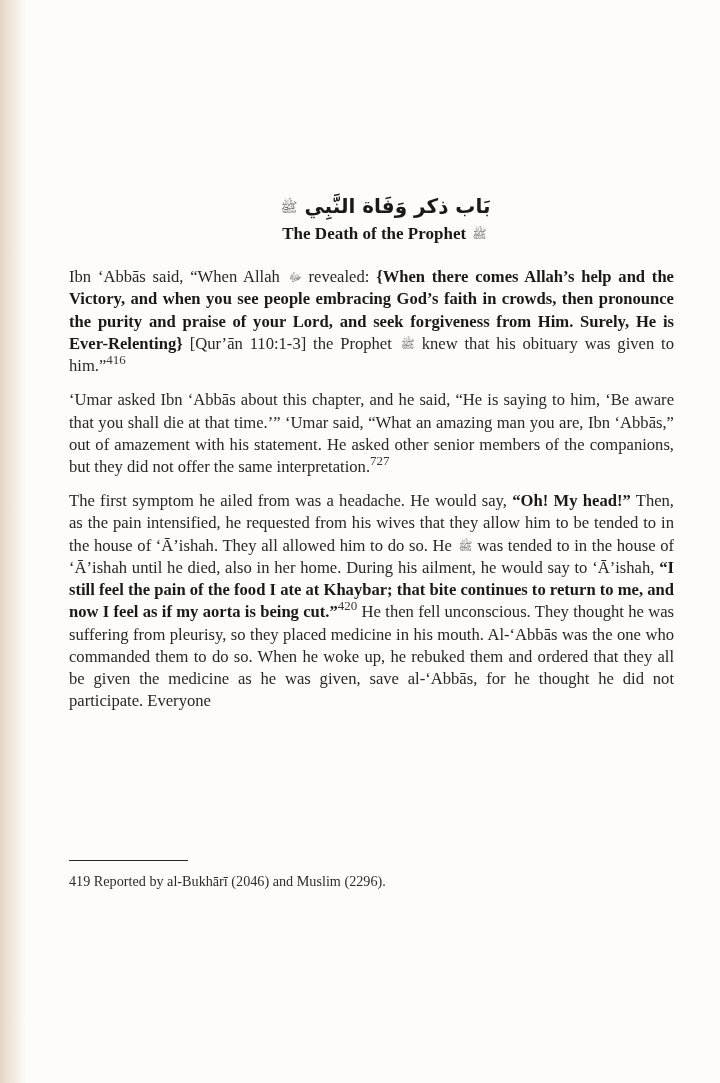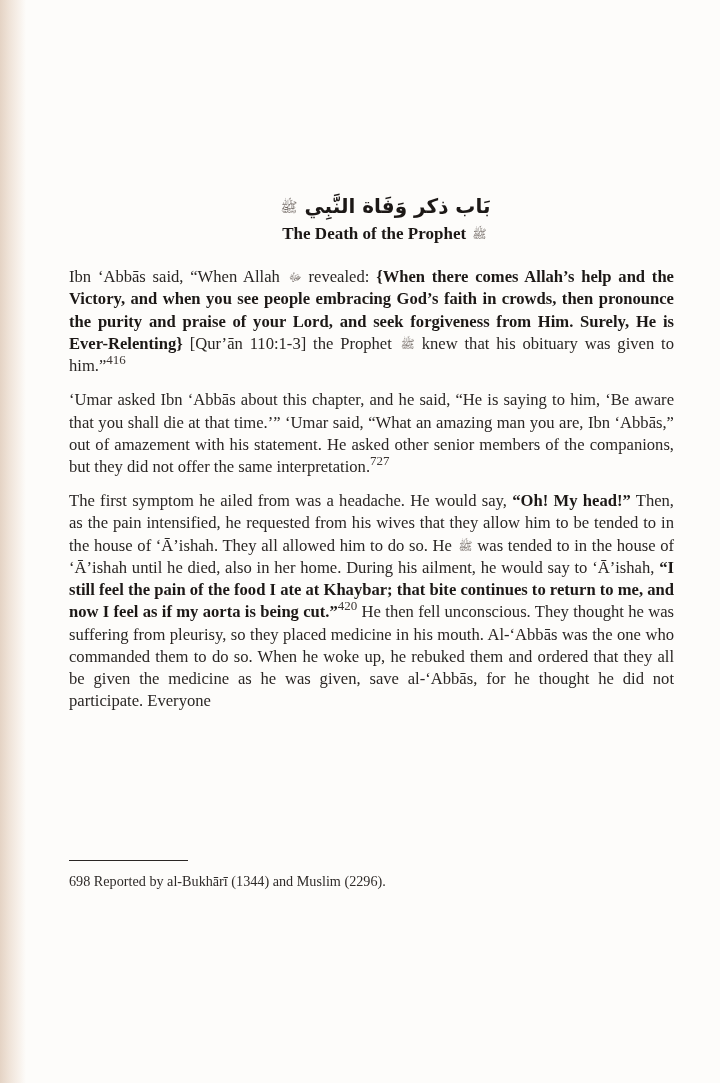--- a/index.html
+++ b/index.html
@@ -121,16 +121,16 @@
 
     <p><span>‘Umar asked Ibn ‘Abbās about this chapter, and he said, “He is saying to him, ‘Be aware that you shall die at that time.’” ‘Umar said, “What an amazing man you are, Ibn ‘Abbās,” out of amazement with his statement. He asked other senior members of the companions, but they did not offer the same interpretation.</span><sup>727</sup></p>
 
 
     <p><span>The first symptom he ailed from was a headache. He would say,</span> <b>“Oh! My head!”</b> <span>Then, as the pain intensified, he requested from his wives that they allow him to be tended to in the house of ‘Ā’ishah. They all allowed him to do so. He</span> <span class="honorific">ﷺ</span> <span>was tended to in the house of ‘Ā’ishah until he died, also in her home. During his ailment, he would say to ‘Ā’ishah,</span> <b>“I still feel the pain of the food I ate at Khaybar; that bite continues to return to me, and now I feel as if my aorta is being cut.”</b><sup>420</sup> <span>He then fell unconscious. They thought he was suffering from pleurisy, so they placed medicine in his mouth. Al-‘Abbās was the one who commanded them to do so. When he woke up, he rebuked them and ordered that they all be given the medicine as he was given, save al-‘Abbās, for he thought he did not participate. Everyone</span></p>
   </div>
 
   <div class="footnote-rule"></div>
 
   <div class="footnotes">
-    <div>698 Reported by al-Bukhārī (1344) and Muslim (2296).</div>
+    <div>419 Reported by al-Bukhārī (2046) and Muslim (2296).</div>
   </div>
 
 </div>
 
 </body></html>

